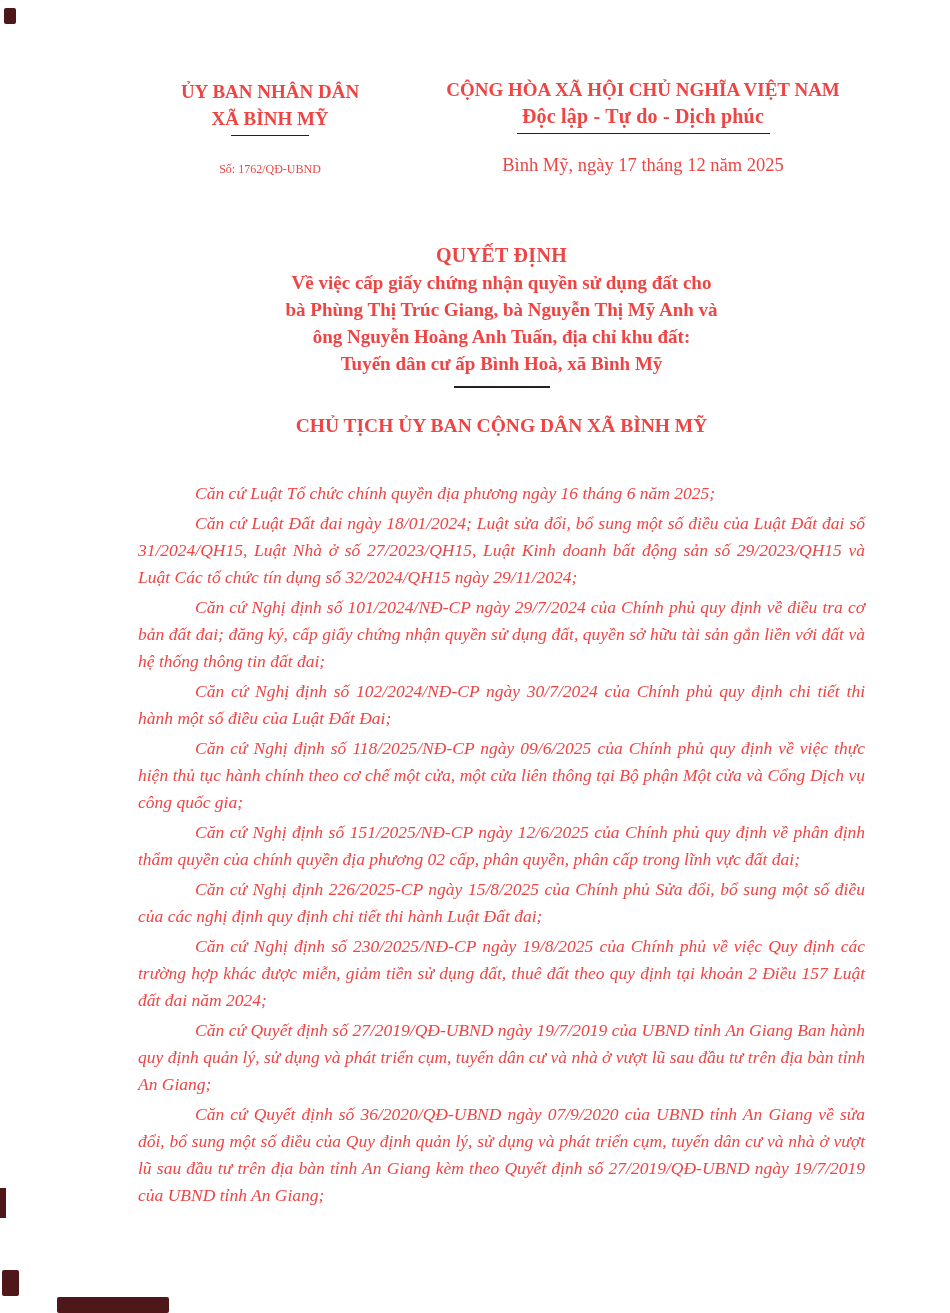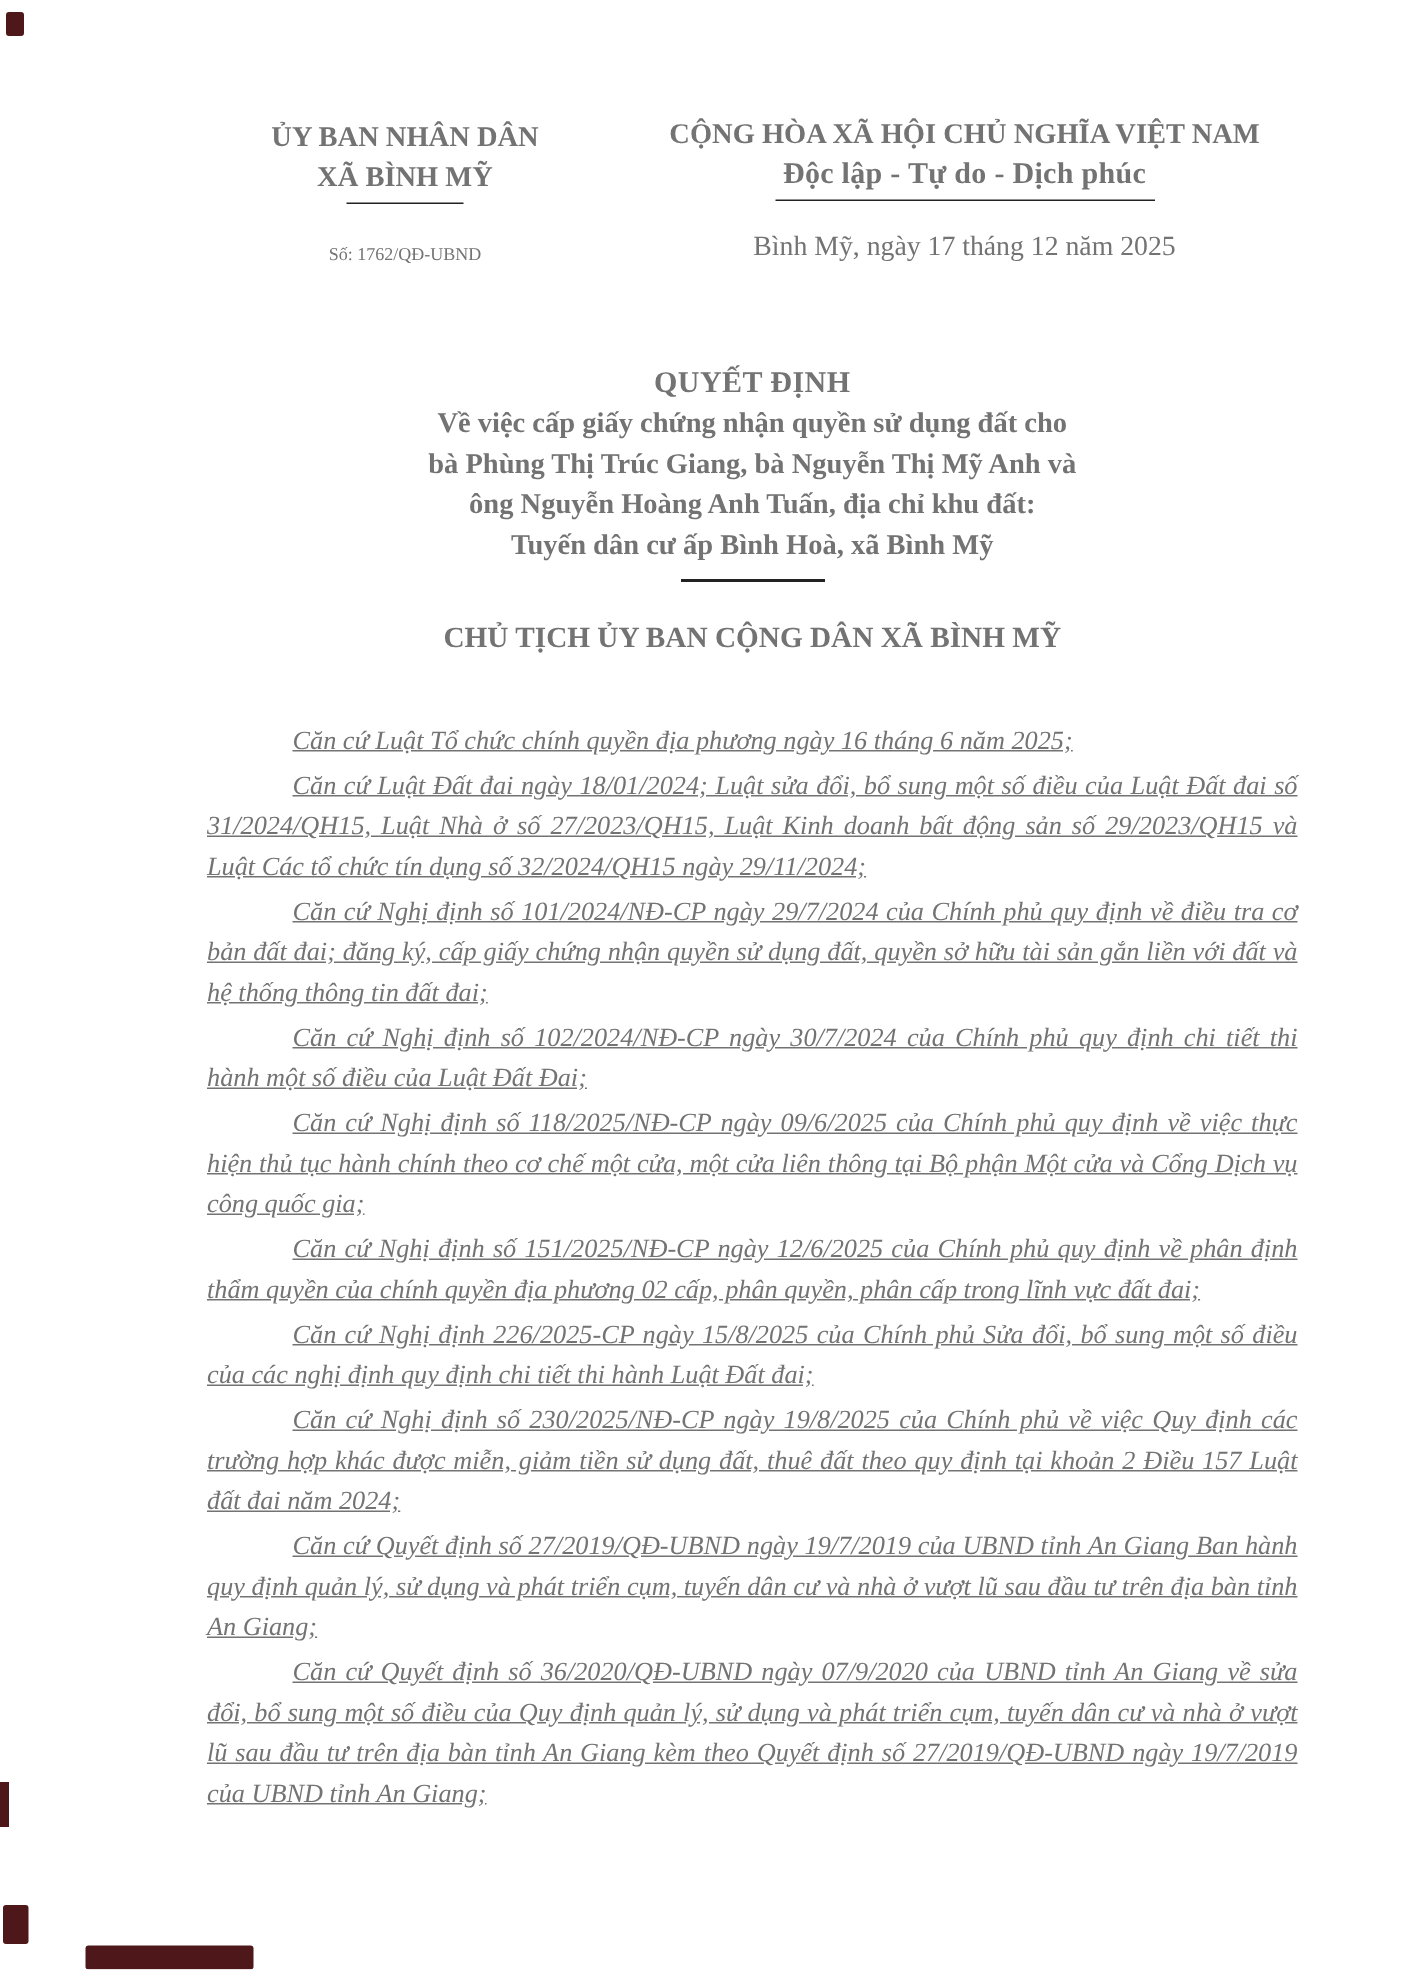--- a/index.html
+++ b/index.html
@@ -2,21 +2,21 @@
 <html lang="vi"><head>
 <meta charset="utf-8">
 <style>
   html,body{margin:0;padding:0;background:#ffffff;}
   .page{
     position:relative;
     width:950px;
     height:1313px;
     background:#ffffff;
     font-family:"Liberation Serif","DejaVu Serif",serif;
-    color:#737373;
+    color:#ef4444;
     overflow:hidden;
     -webkit-font-smoothing:antialiased;
   }
   
   .header{position:relative;height:214px;}
   .header-left{
     position:absolute;left:148px;top:78px;width:244px;
     text-align:center;font-weight:bold;font-size:19px;line-height:27px;
   }
   .header-right{
@@ -47,21 +47,20 @@
   .body-text{
     margin:41px 85px 0 138px;
     font-style:italic;
     font-size:17.5px;
     line-height:27px;
     text-align:justify;
   }
   .body-text p{
     margin:3px 0 0 0;
     text-indent:57px;
-    text-decoration:underline;
   }
   .body-text p:first-child{margin-top:0;}
   
   .scan-mark{position:absolute;background:#4e181b;}
   .mark-top-left{left:4px;top:8px;width:12px;height:16px;border-radius:2px;}
   .mark-left-edge{left:0px;top:1188px;width:6px;height:30px;}
   .mark-bottom-left{left:2px;top:1270px;width:17px;height:26px;border-radius:2px;}
   .mark-bottom-bar{left:57px;top:1297px;width:112px;height:16px;border-radius:2px;}
 </style>
 </head>

